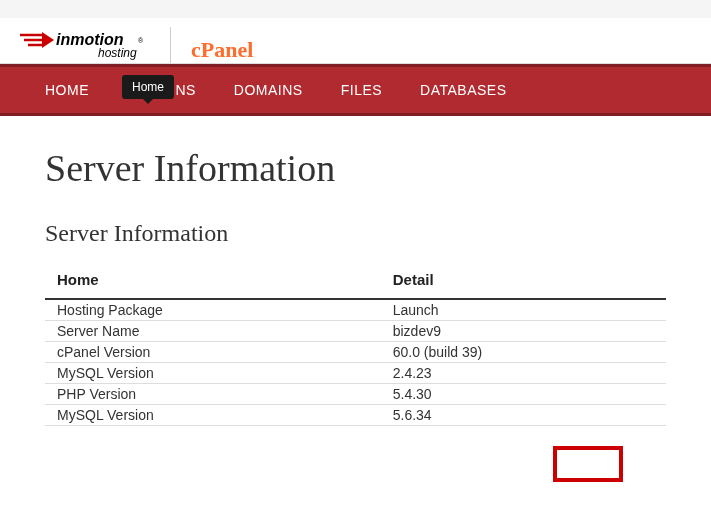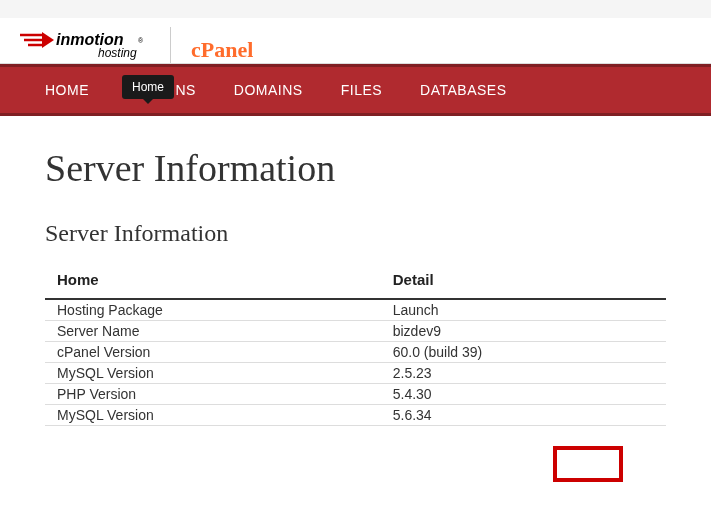--- a/index.html
+++ b/index.html
@@ -78,21 +78,21 @@
       <tr>
         <td>Server Name</td>
         <td class="detail">bizdev9</td>
       </tr>
       <tr>
         <td>cPanel Version</td>
         <td class="detail">60.0 (build 39)</td>
       </tr>
       <tr>
         <td>MySQL Version</td>
-        <td class="detail">2.5.23</td>
+        <td class="detail">2.4.23</td>
       </tr>
       <tr>
         <td>PHP Version</td>
         <td class="detail">5.4.30</td>
       </tr>
       <tr>
         <td>MySQL Version</td>
         <td class="detail">5.6.34</td>
       </tr>
     </tbody>

